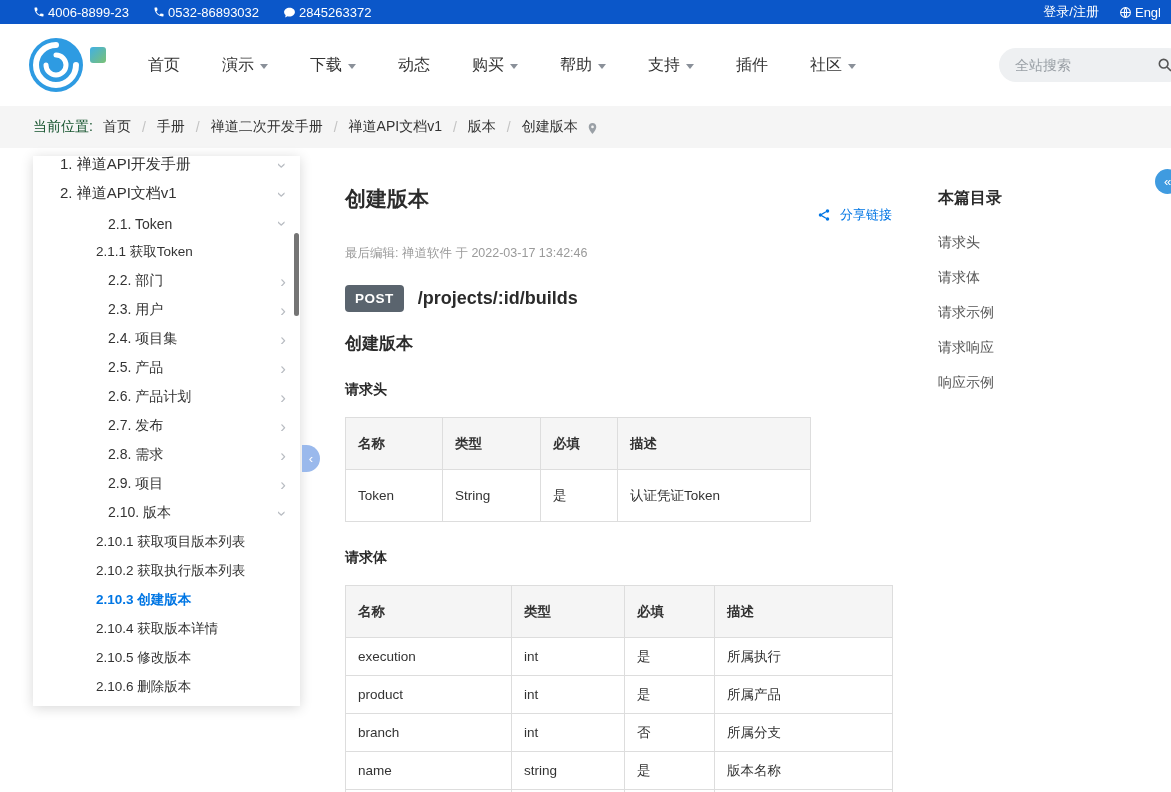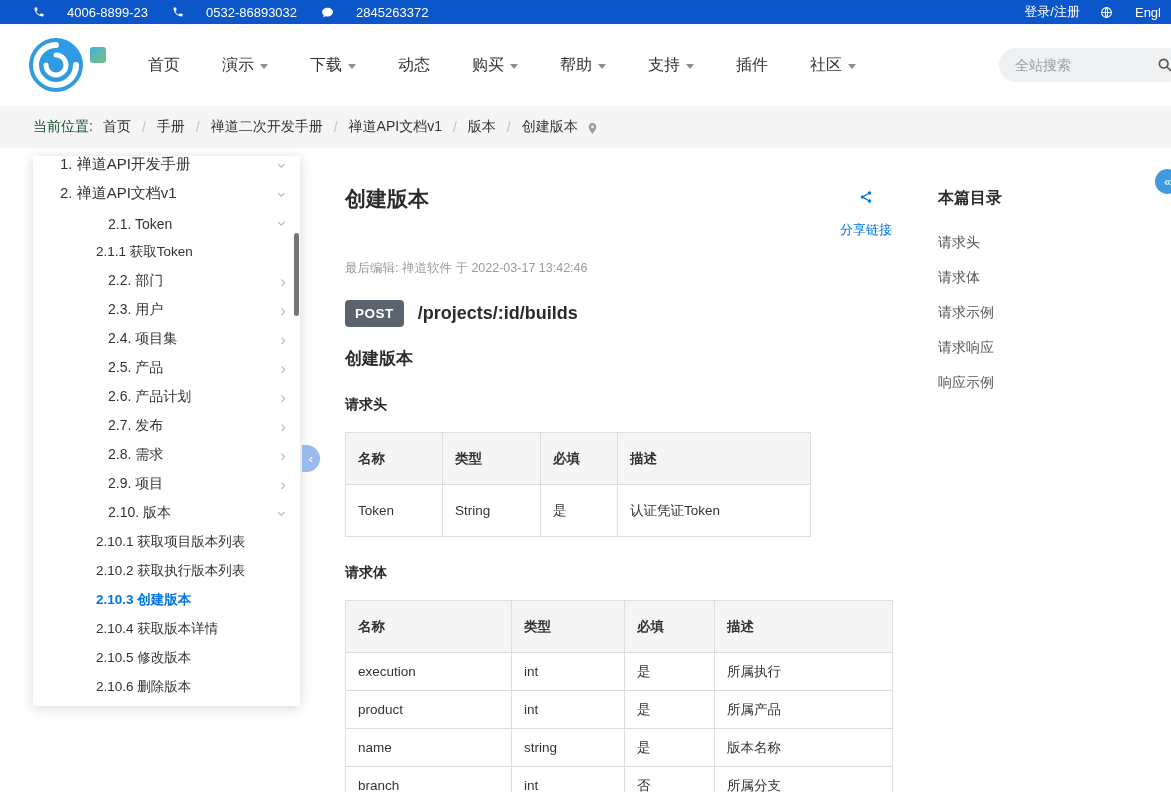--- a/index.html
+++ b/index.html
@@ -18,21 +18,21 @@
     --tbl_border: #dddddd;
     --crumb_bg: #f5f5f5;
   }
 
   
   .topbar {
     height: 24px; background: var(--topbar_bg, #0b57c9); color: #fff;
     display: flex; align-items: center; padding: 0 10px 0 33px; font-size: 13px;
   }
   .topbar-left { display: flex; gap: 24px; align-items: center; }
-  .topbar-item { display: flex; align-items: center; gap: 22px; cursor: pointer; white-space: nowrap; }
+  .topbar-item { display: flex; align-items: center; gap: 3px; cursor: pointer; white-space: nowrap; }
   .topbar-right { margin-left: auto; display: flex; gap: 20px; align-items: center; white-space: nowrap; }
   .topbar-right .link { cursor: pointer; }
 
   
   .navbar { height: 82px; display: flex; align-items: center; padding-left: 28px; background: #fff; position: relative; }
   .logo { display: flex; align-items: center; gap: 8px; cursor: pointer; }
   .logo-text { font-size: 42px; font-weight: bold; color: #1a1a1a; letter-spacing: 3px; line-height: 1; }
   .logo-badge { width: 16px; height: 16px; border-radius: 3px; background: linear-gradient(135deg, #41b0e5, #7bc174); align-self: flex-start; margin-top: 10px; margin-left: -2px; }
   .nav-items { display: flex; gap: 42px; margin-left: 42px; font-size: 16px; color: #333; }
   .nav-item { display: flex; align-items: center; gap: 6px; cursor: pointer; white-space: nowrap; }
@@ -67,21 +67,21 @@
   .sb-handle {
     position: absolute; left: 302px; top: 445px; width: 18px; height: 27px;
     background: #9ab9ec; border-radius: 0 14px 14px 0; color: #fff;
     display: flex; align-items: center; justify-content: center; font-size: 13px; cursor: pointer;
   }
 
   
   .main { position: absolute; left: 345px; top: 186px; width: 547px; }
   .main-header { display: flex; align-items: flex-start; justify-content: space-between; }
   .page-title { font-size: 21px; font-weight: bold; color: #2b2b2b; line-height: 25px; }
-  .share { color: var(--accent, #0076e4); font-size: 13px; display: flex; gap: 17px; align-items: center; cursor: pointer; margin-top: 4px; flex-direction: column; }
+  .share { color: var(--accent, #0076e4); font-size: 13px; display: flex; gap: 9px; align-items: center; cursor: pointer; margin-top: 20px; }
   .meta { margin-top: 22px; color: #9a9a9a; font-size: 12.5px; line-height: 15px; }
   .endpoint-row { margin-top: 24px; display: flex; align-items: center; gap: 14px; }
   .method-badge { background: var(--badge_bg, #5a646e); color: #fff; font-weight: bold; font-size: 13.5px; padding: 6px 10px; border-radius: 4px; letter-spacing: 0.5px; line-height: 15px; }
   .endpoint { font-size: 18px; font-weight: bold; color: #2b2b2b; }
   .subtitle { margin-top: 22px; font-size: 17px; font-weight: bold; color: #2b2b2b; line-height: 20px; }
   .section-title { margin-top: 27px; font-size: 14px; font-weight: bold; color: #2b2b2b; line-height: 16px; }
   .tbl { border-collapse: collapse; margin-top: 20px; font-size: 13.5px; color: #333; table-layout: fixed; }
   .tbl.t1 { width: 465px; }
   .tbl.t2 { width: 547px; }
   .tbl th, .tbl td { border: 1px solid var(--tbl_border, #ddd); text-align: left; padding: 0 12px; height: 52px; }
@@ -359,30 +359,30 @@
           <td>是</td>
           <td>所属执行</td>
         </tr>
         <tr>
           <td>product</td>
           <td>int</td>
           <td>是</td>
           <td>所属产品</td>
         </tr>
         <tr>
+          <td>branch</td>
+          <td>int</td>
+          <td>否</td>
+          <td>所属分支</td>
+        </tr>
+        <tr>
           <td>name</td>
           <td>string</td>
           <td>是</td>
           <td>版本名称</td>
-        </tr>
-        <tr>
-          <td>branch</td>
-          <td>int</td>
-          <td>否</td>
-          <td>所属分支</td>
         </tr>
         <tr>
           <td>builder</td>
           <td>string</td>
           <td>是</td>
           <td>构建者</td>
         </tr>
         <tr>
           <td>&nbsp;</td>
           <td>&nbsp;</td>

